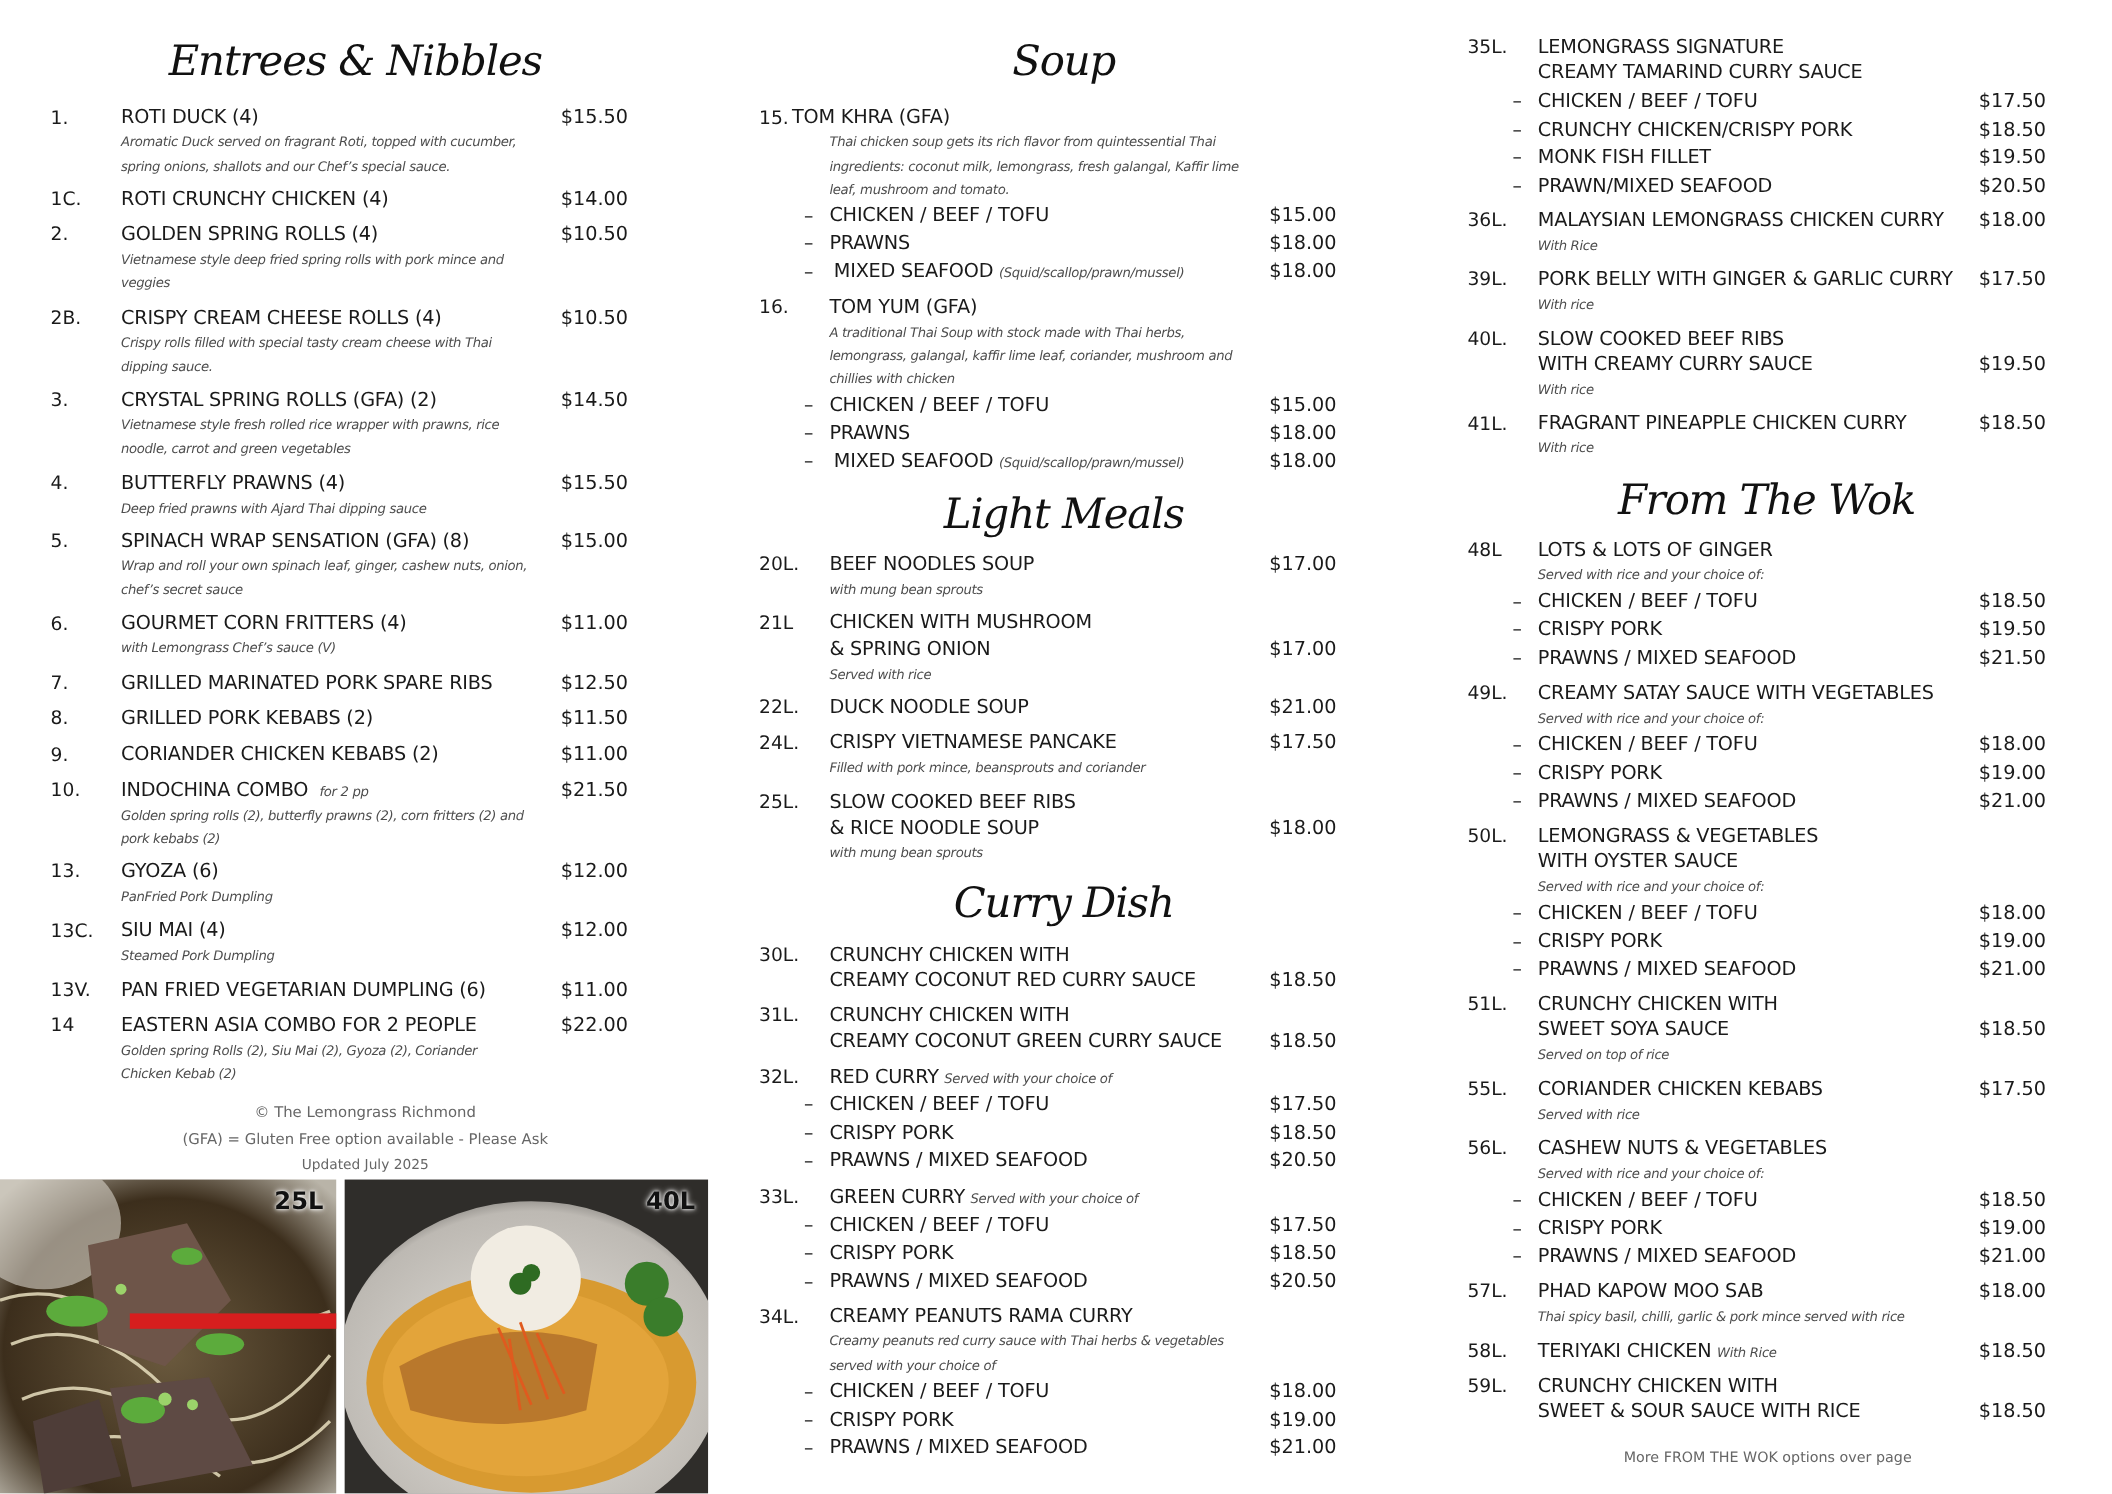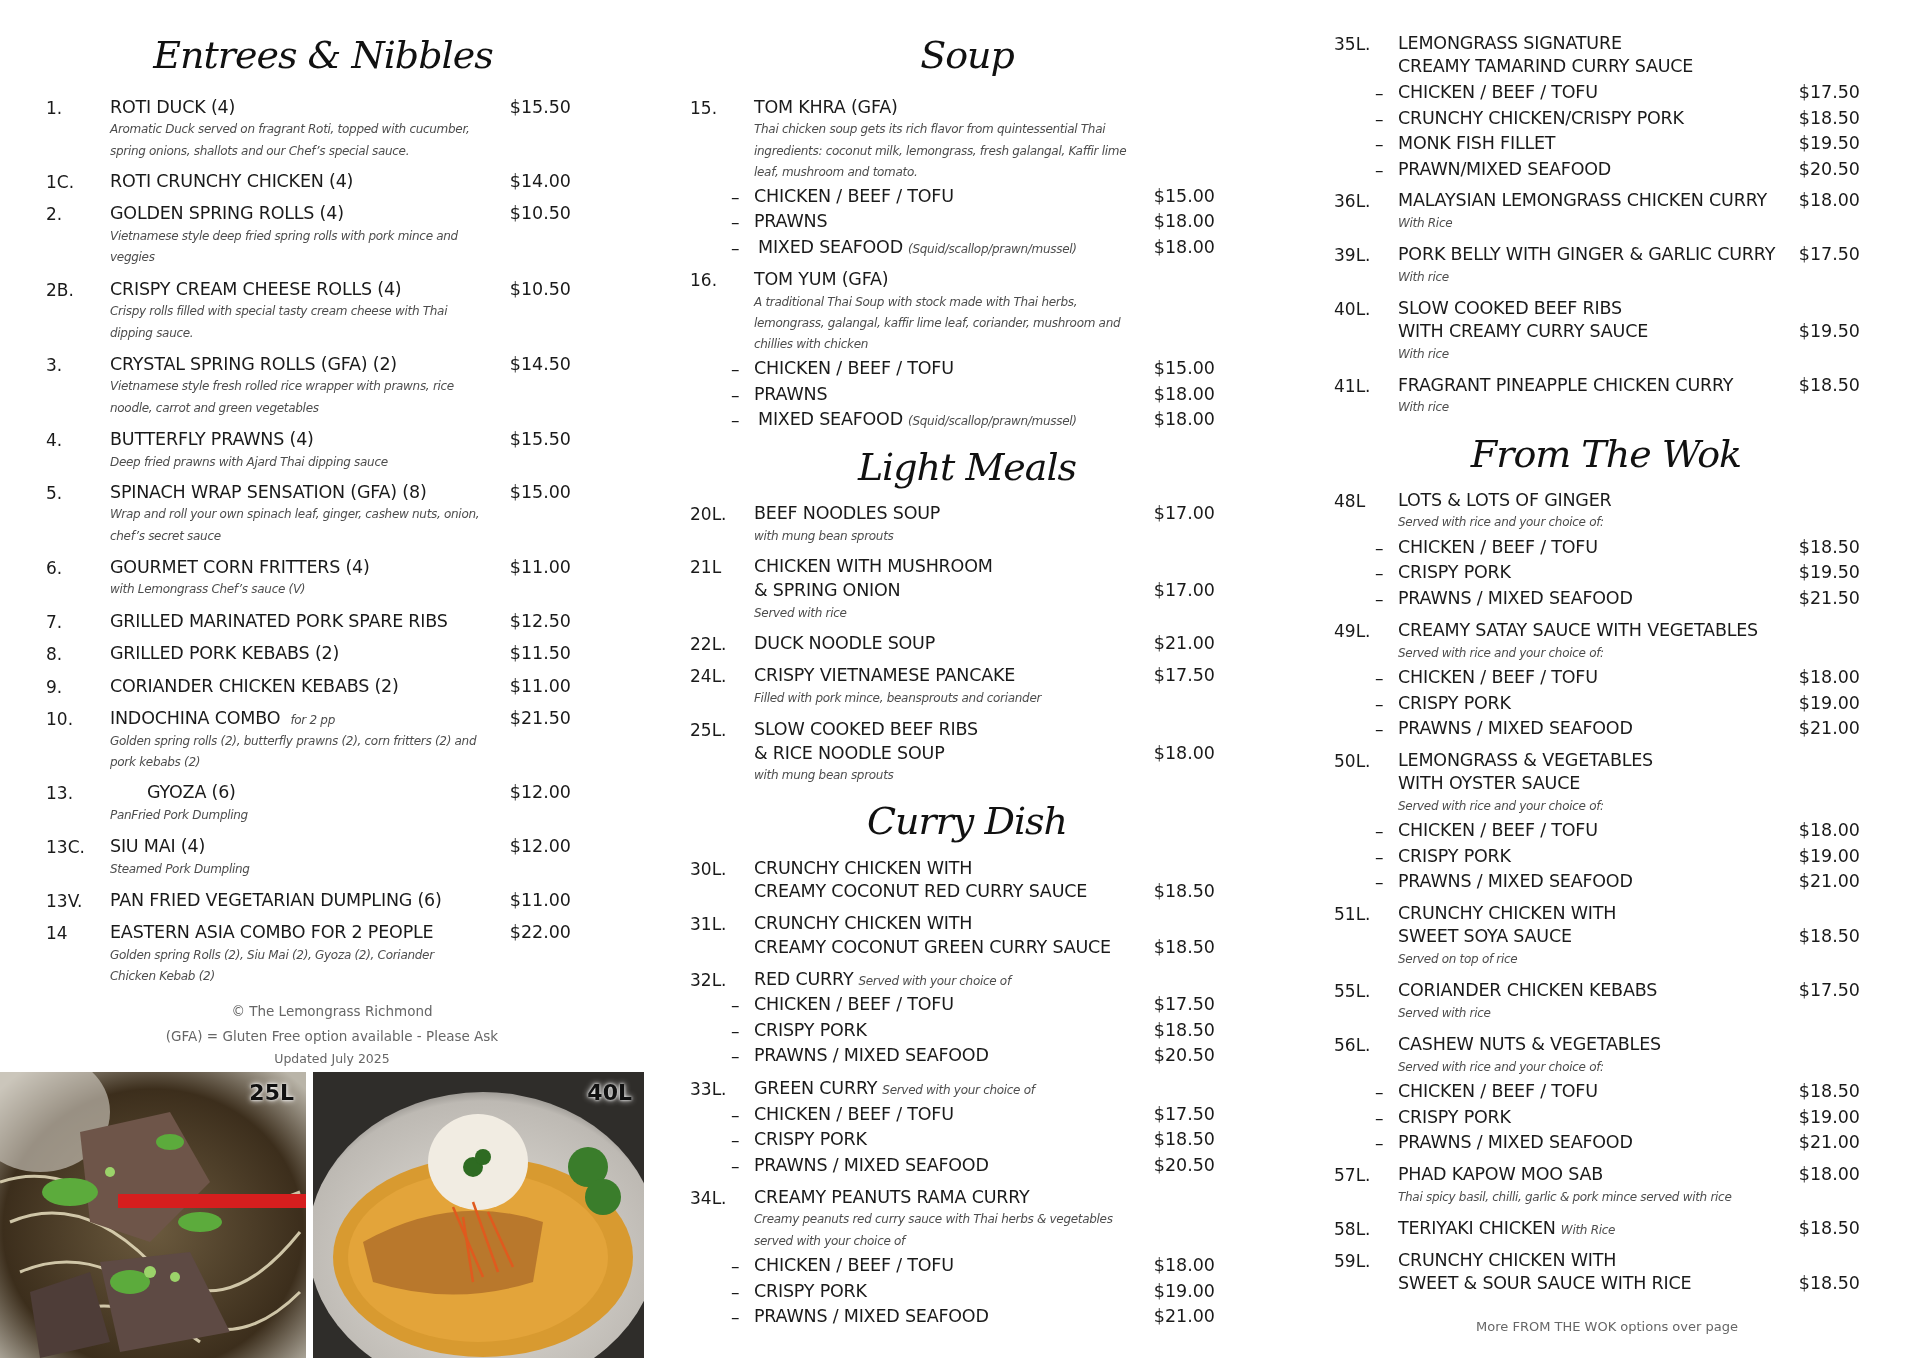--- a/index.html
+++ b/index.html
@@ -109,21 +109,21 @@
     <span class="ln" style="left:110px;top:719px;">
       <span class="name">INDOCHINA COMBO</span>&nbsp;&nbsp;<span class="inl">for 2 pp</span>
     </span>
     <span class="ln price" style="left:571px;top:719px;">$21.50</span>
     <span class="ln desc" style="left:110px;top:741px;">Golden spring rolls (2), butterfly prawns (2), corn fritters (2) and</span>
     <span class="ln desc" style="left:110px;top:762px;">pork kebabs (2)</span>
   </div>
 
   <div>
     <span class="ln num" style="left:46px;top:793px;">13.</span>
-    <span class="ln name" style="left:110px;top:793px;margin-left:37px;">GYOZA (6)</span>
+    <span class="ln name" style="left:110px;top:793px;">GYOZA (6)</span>
     <span class="ln price" style="left:571px;top:793px;">$12.00</span>
     <span class="ln desc" style="left:110px;top:815px;">PanFried Pork Dumpling</span>
   </div>
 
   <div>
     <span class="ln num" style="left:46px;top:847px;">13C.</span>
     <span class="ln name" style="left:110px;top:847px;">SIU MAI (4)</span>
     <span class="ln price" style="left:571px;top:847px;">$12.00</span>
     <span class="ln desc" style="left:110px;top:869px;">Steamed Pork Dumpling</span>
   </div>
@@ -217,21 +217,21 @@
   </div>
 </div>
 
 <div class="col" style="left:650px;width:640px;">
 </div>
 
 <div class="title" style="left:967px;top:36px;">Soup</div>
 
 <div>
   <span class="ln num" style="left:690px;top:108px;">15.</span>
-  <span class="ln name" style="left:754px;top:108px;">TOM KHRA (GFA)</span>
+  <span class="ln name" style="left:720px;top:108px;">TOM KHRA (GFA)</span>
   <span class="ln desc" style="left:754px;top:129px;text-align:center;">Thai chicken soup gets its rich flavor from quintessential Thai</span>
   <span class="ln desc" style="left:754px;top:151px;">ingredients: coconut milk, lemongrass, fresh galangal, Kaffir lime</span>
   <span class="ln desc" style="left:754px;top:172px;">leaf, mushroom and tomato.</span>
   <div>
     <span class="ln dash" style="left:731px;top:197px;">–</span>
     <span class="ln name" style="left:754px;top:197px;">CHICKEN / BEEF / TOFU</span>
     <span class="ln price" style="left:1215px;top:197px;">$15.00</span>
   </div>
   <div>
     <span class="ln dash" style="left:731px;top:222px;">–</span>

